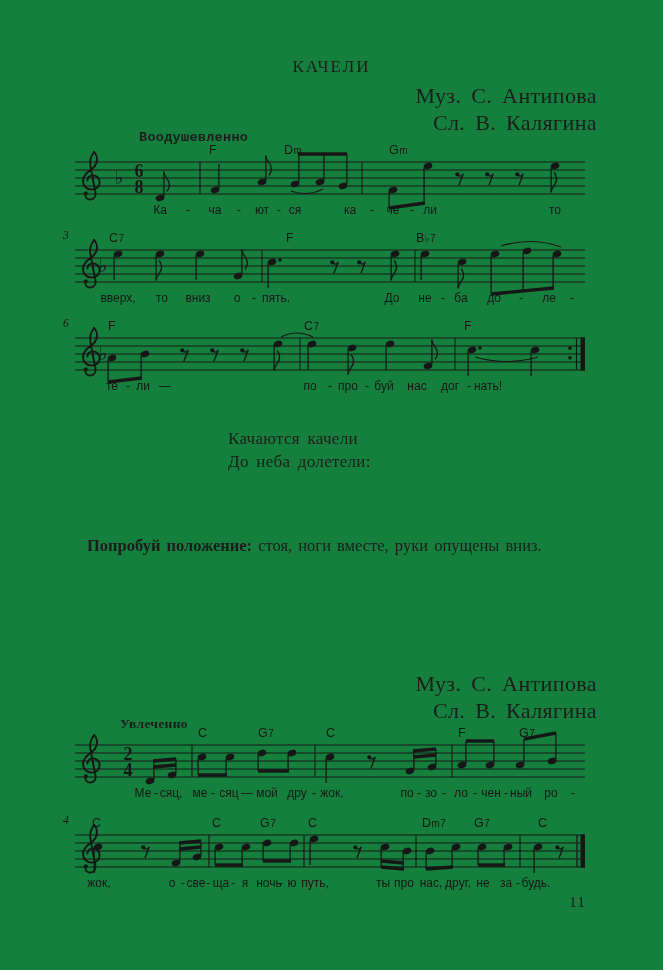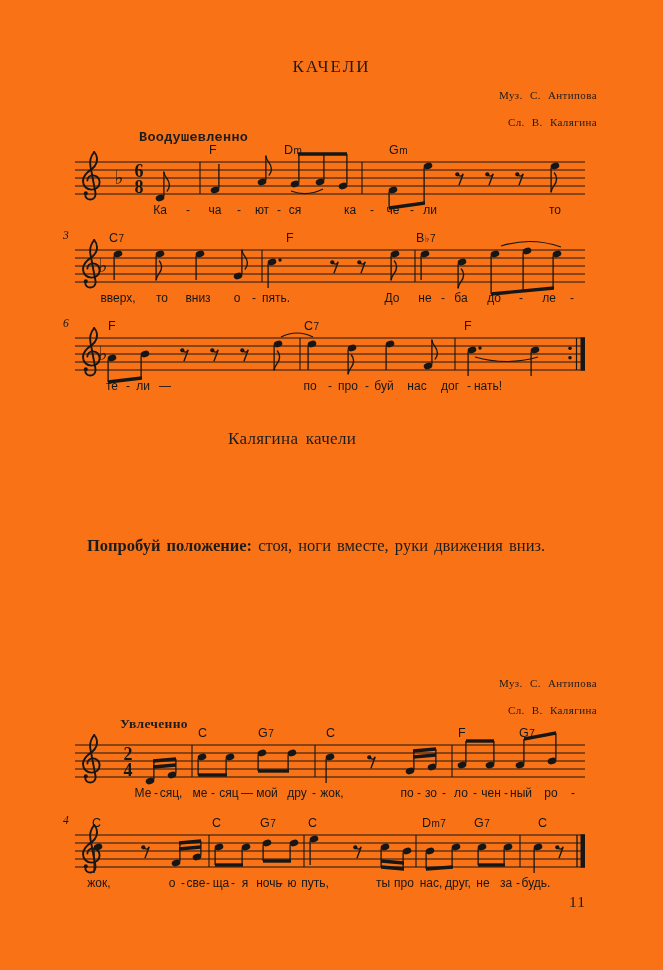--- a/index.html
+++ b/index.html
@@ -1,21 +1,21 @@
 <!DOCTYPE html>
 <html><head>
 <meta charset="utf-8">
 <style>
   html,body{margin:0;padding:0;background:#e8e8e8;}
-  #page{position:relative;width:663px;height:970px;background:#f97316;margin:0 auto;overflow:hidden;
+  #page{position:relative;width:663px;height:970px;background:#15803d;margin:0 auto;overflow:hidden;
         font-family:"Liberation Serif", serif;color:#1c1c1c;}
   .abs{position:absolute;}
   .song-title{left:0;right:0;top:57px;text-align:center;font-size:17px;letter-spacing:2px;}
   #title2{top:646px;}
-  .credits{right:66px;text-align:right;font-size:11px;line-height:27px;word-spacing:4px;letter-spacing:.4px;}
+  .credits{right:66px;text-align:right;font-size:22px;line-height:27px;word-spacing:4px;letter-spacing:.4px;}
   #credits1{top:82px;}
   #credits2{top:670px;}
   .tempo{font-weight:bold;font-size:13.5px;letter-spacing:.3px;}
   #tempo1{left:139px;top:130px;font-family:Liberation Mono, monospace;}
   #tempo2{left:120px;top:716px;}
   .system{left:55px;width:565px;height:92px;}
   #sys1{top:132px;} #sys2{top:220px;} #sys3{top:308px;} #sys4{top:715px;} #sys5{top:805px;}
   #verse{left:228px;top:427px;font-size:17px;line-height:23px;letter-spacing:.3px;word-spacing:3px;}
   #instructions{left:57px;top:534px;width:553px;font-size:16.5px;line-height:23.4px;text-align:justify;word-spacing:2px;}
   #instructions p{margin:0;text-indent:30px;}
@@ -250,25 +250,26 @@
         <text x="312" y="82" fill="#161616" font-family="&quot;Liberation Sans&quot;,sans-serif" font-size="12" text-anchor="middle">-</text>
         <text x="329" y="82" fill="#161616" font-family="&quot;Liberation Sans&quot;,sans-serif" font-size="12" text-anchor="middle">буй</text>
         <text x="362" y="82" fill="#161616" font-family="&quot;Liberation Sans&quot;,sans-serif" font-size="12" text-anchor="middle">нас</text>
         <text x="395" y="82" fill="#161616" font-family="&quot;Liberation Sans&quot;,sans-serif" font-size="12" text-anchor="middle">дог</text>
         <text x="414" y="82" fill="#161616" font-family="&quot;Liberation Sans&quot;,sans-serif" font-size="12" text-anchor="middle">-</text>
         <text x="433" y="82" fill="#161616" font-family="&quot;Liberation Sans&quot;,sans-serif" font-size="12" text-anchor="middle">нать!</text>
       </svg>
     </div>
 
   <div class="abs" id="verse">
-    <div>Калягина качели</div>
+    <div>Качаются качели</div>
+    <div>До неба долетели:</div>
   </div>
 
   <div class="abs" id="instructions">
-    <p><span class="lead">Попробуй положение:</span><span> стоя, ноги вместе, руки движения вниз.</span></p>
+    <p><span class="lead">Попробуй положение:</span><span> стоя, ноги вместе, руки опущены вниз.</span></p>
   </div>
 
   <div class="abs credits" id="credits2">
     <div>Муз. С. Антипова</div>
     <div>Сл. В. Калягина</div>
   </div>
   <div class="abs tempo" id="tempo2">Увлеченно</div>
 
   <div class="abs system" id="sys4">
       <svg width="565" height="92" viewBox="0 0 565 92">

